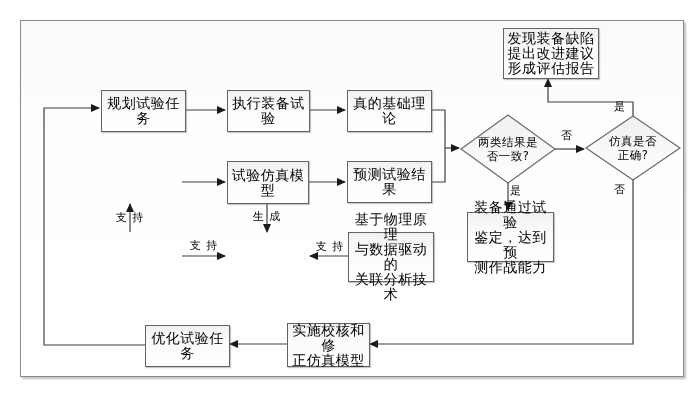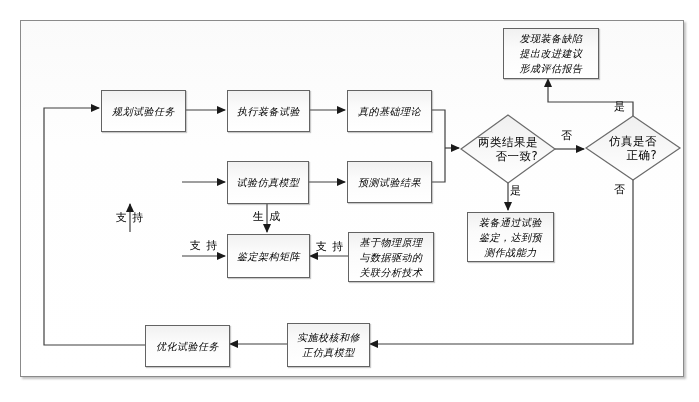--- a/index.html
+++ b/index.html
@@ -24,33 +24,32 @@
   .node {
     position: absolute;
     z-index: 3;
     display: flex;
     align-items: center;
     justify-content: center;
     text-align: center;
     background: linear-gradient(180deg, #f1f1f1 0%, #fbfbfb 40%, #ffffff 100%);
     border: 1px solid #636363;
     box-shadow: 1px 1px 1px rgba(100,100,100,0.35);
-    font-size: 10px;
+    font-size: 14px;
     line-height: 15px;
     white-space: pre-line;
     letter-spacing: 0.5px;
-    font-style: italic;
   }
   .dlabel {
     position: absolute;
     z-index: 3;
     display: flex;
     align-items: center;
     justify-content: center;
-    text-align: right;
+    text-align: center;
     font-size: 11.5px;
     line-height: 14px;
     white-space: pre-line;
     letter-spacing: 0.5px;
   }
   .elabel {
     position: absolute;
     z-index: 4;
     transform: translate(-50%, -50%);
     font-size: 11px;
@@ -100,21 +99,20 @@
     </g>
   </svg>
 
   <div class="node" style="left:101px;top:90px;width:83px;height:40px">规划试验任务</div>
   <div class="node" style="left:227px;top:90px;width:81px;height:40px">执行装备试验</div>
   <div class="node" style="left:347px;top:90px;width:83px;height:40px">真的基础理论</div>
 
   <div class="node" style="left:227px;top:161px;width:80px;height:41px">试验仿真模型</div>
   <div class="node" style="left:347px;top:161px;width:83px;height:40px">预测试验结果</div>
 
-  <div class="node" style="left:227px;top:234px;width:81px;height:42px">鉴定架构矩阵</div>
   <div class="node" style="left:348px;top:232px;width:84px;height:48px">基于物理原理
 与数据驱动的
 关联分析技术</div>
 
   <div class="node" style="left:503px;top:28px;width:94px;height:49px">发现装备缺陷
 提出改进建议
 形成评估报告</div>
   <div class="node" style="left:467px;top:212px;width:85px;height:48px">装备通过试验
 鉴定，达到预
 测作战能力</div>

